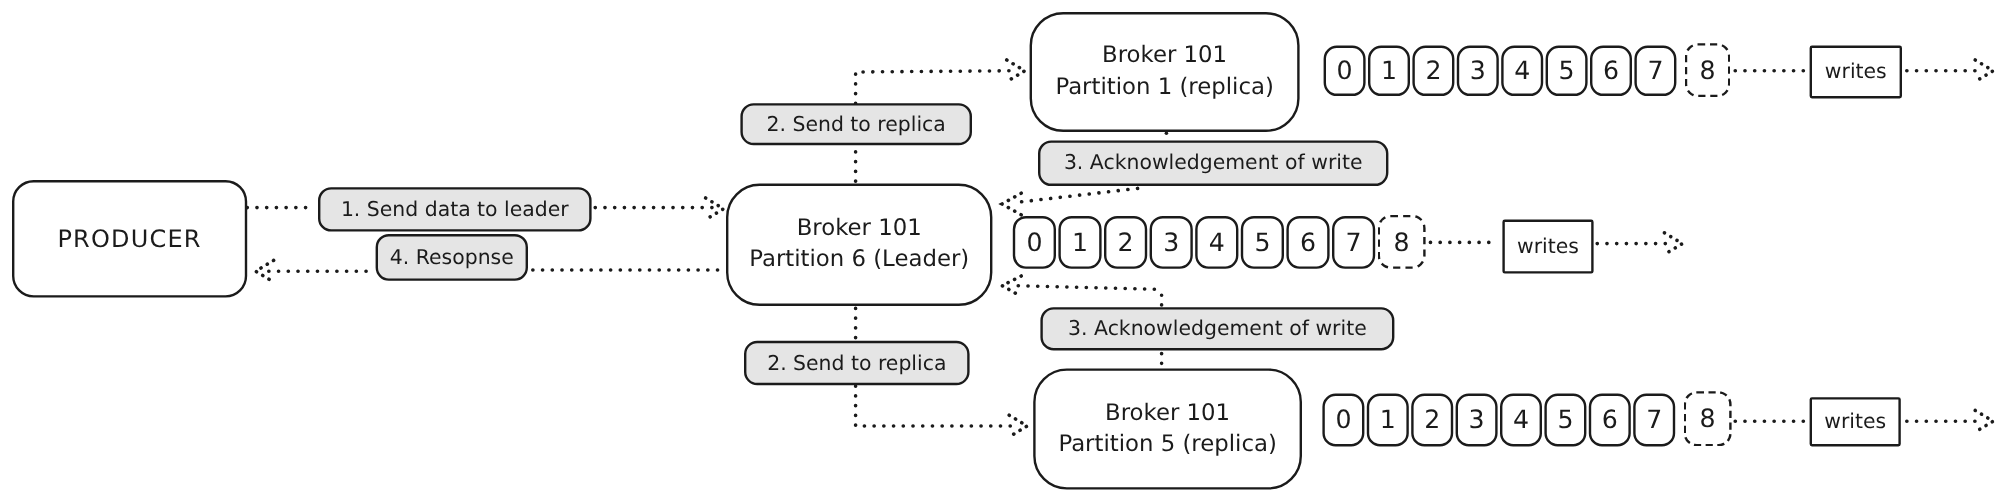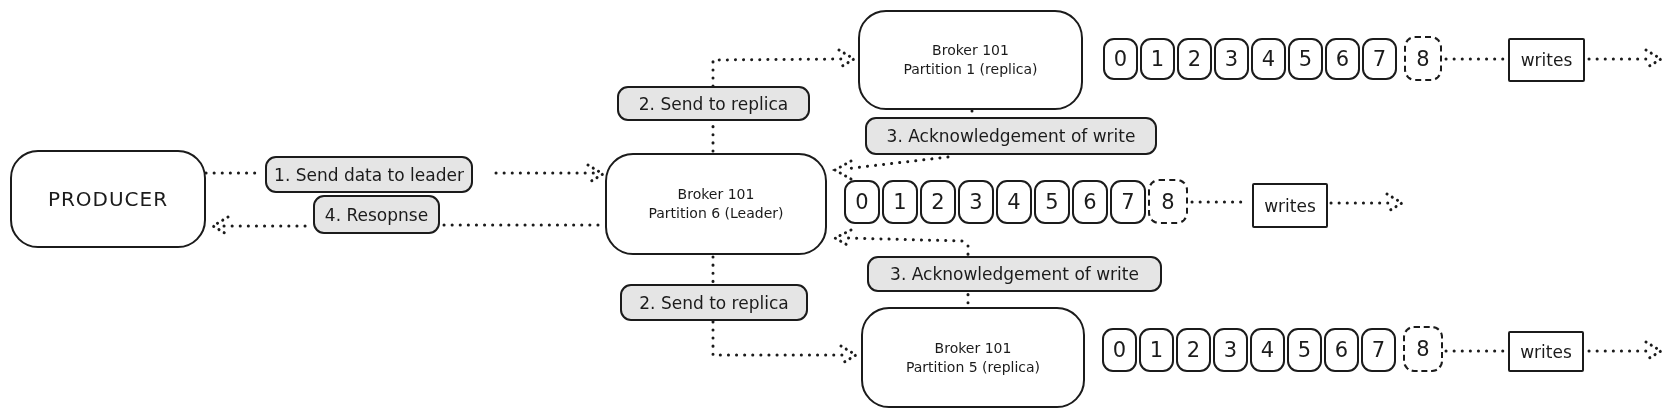--- a/index.html
+++ b/index.html
@@ -13,21 +13,21 @@
   }
   #wires{position:absolute;left:0;top:0;width:1674px;height:416px;}
   .box{
     position:absolute;
     border:2.5px solid #1b1b1b;
     border-radius:28px;
     background:#ffffff;
     display:flex;flex-direction:column;
     align-items:center;justify-content:center;
     text-align:center;
-    font-size:14px;line-height:1.35;
+    font-size:19px;line-height:1.35;
     box-sizing:border-box;
   }
   .pill{
     position:absolute;
     border:2.2px solid #1b1b1b;
     border-radius:11px;
     background:#e5e5e5;
     display:flex;align-items:center;justify-content:center;
     font-size:17px;white-space:nowrap;
     box-sizing:border-box;
@@ -87,40 +87,40 @@
       <path d="M839 50 L854 59 L839 68"></path>
       <path d="M841 346 L856 355 L841 364"></path>
       <path d="M851 161 L835 170 L851 179"></path>
       <path d="M851 230 L835 238 L851 247"></path>
       <path d="M1387 194 L1402 203 L1387 212"></path>
       <path d="M1646 50 L1661 59 L1646 68"></path>
       <path d="M1646 342 L1661 351 L1646 360"></path>
     </g>
   </svg>
 
-  <div class="box producer" style="left:10px;top:150px;width:196px;height:98px;border-radius:28px;">
+  <div class="box producer" style="left:10px;top:150px;width:196px;height:98px;border-radius:18px;">
     <span>PRODUCER</span>
   </div>
 
   <div class="box" style="left:605px;top:153px;width:222px;height:102px;">
     <span>Broker 101</span>
     <span>Partition 6 (Leader)</span>
   </div>
 
   <div class="box" style="left:858px;top:10px;width:225px;height:100px;">
     <span>Broker 101</span>
     <span>Partition 1 (replica)</span>
   </div>
 
   <div class="box" style="left:861px;top:307px;width:224px;height:101px;">
     <span>Broker 101</span>
     <span>Partition 5 (replica)</span>
   </div>
 
-  <div class="pill" style="left:265px;top:156px;width:208px;height:37px;">
+  <div class="pill" style="left:265px;top:156px;width:228px;height:37px;">
     <span>1. Send data to leader</span>
   </div>
 
   <div class="pill" style="left:313px;top:195px;width:127px;height:39px;">
     <span>4. Resopnse</span>
   </div>
 
   <div class="pill" style="left:617px;top:86px;width:193px;height:35px;">
     <span>2. Send to replica</span>
   </div>

